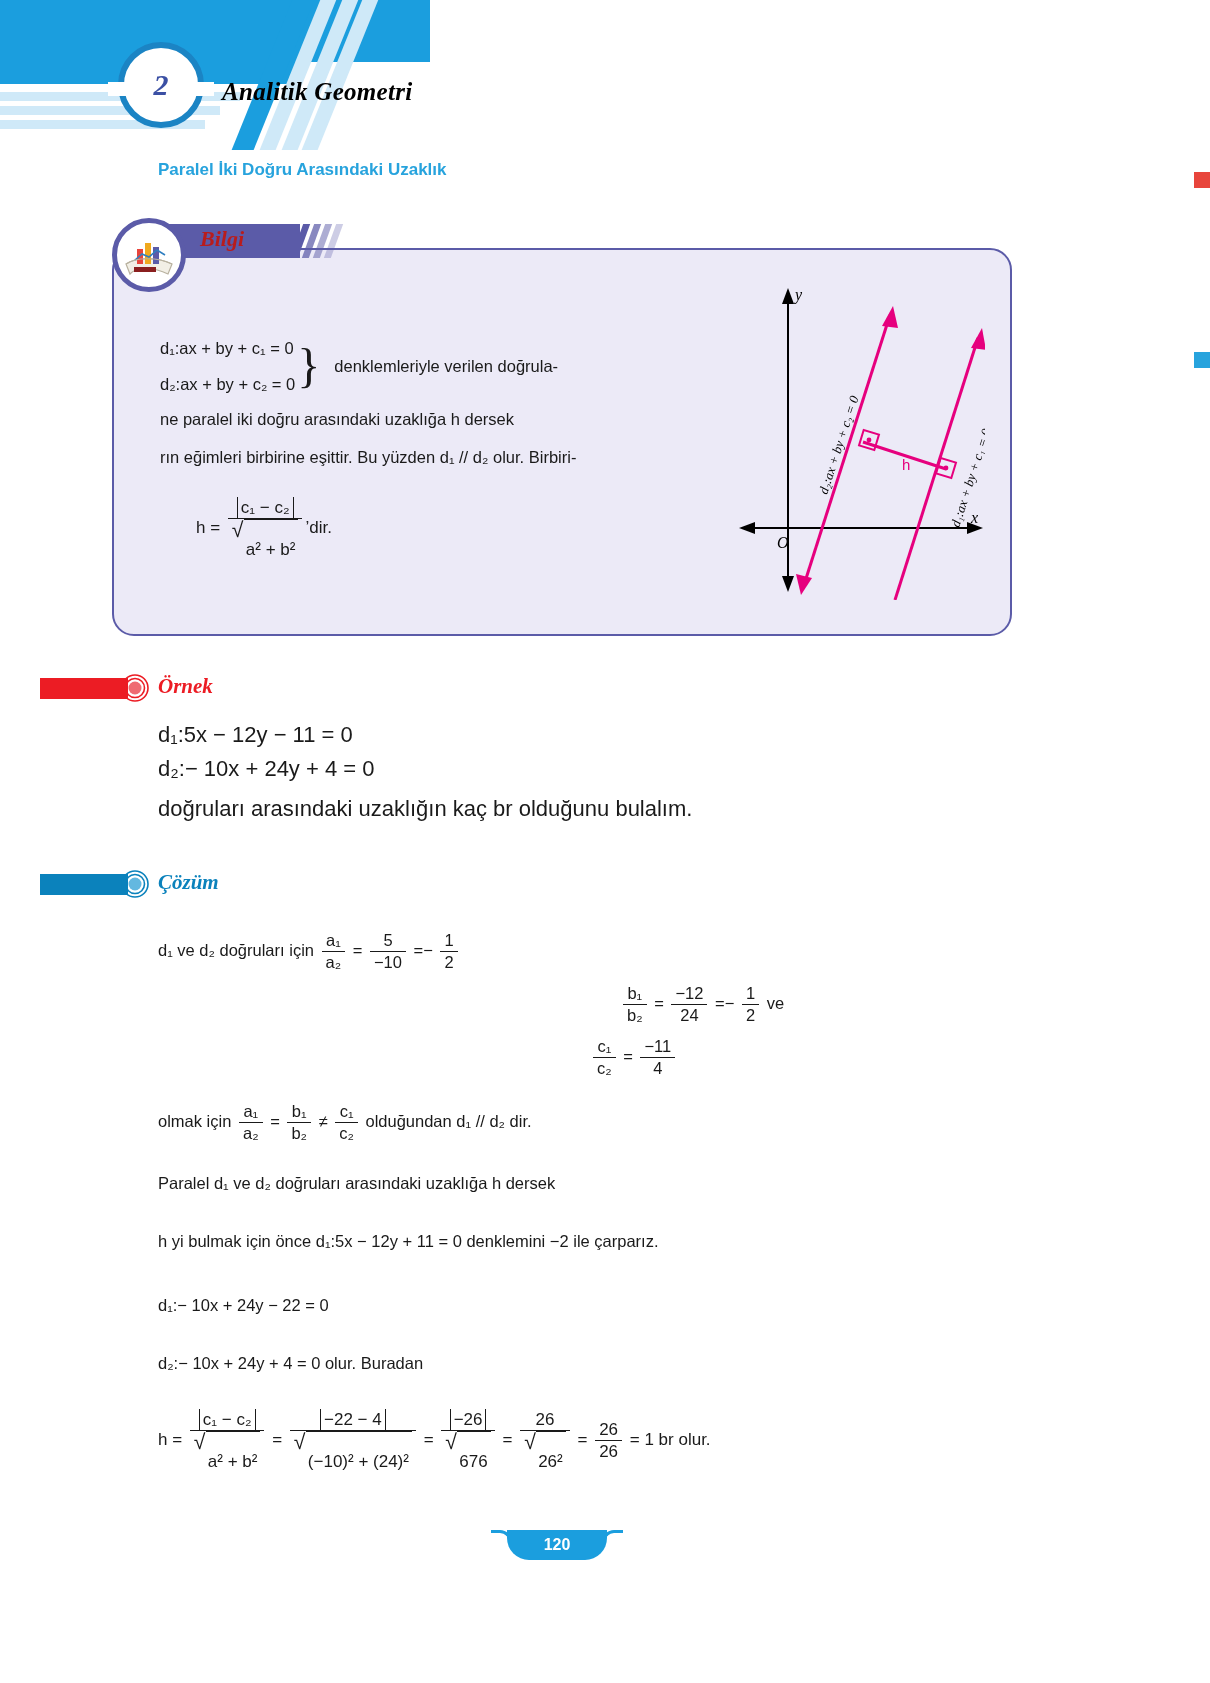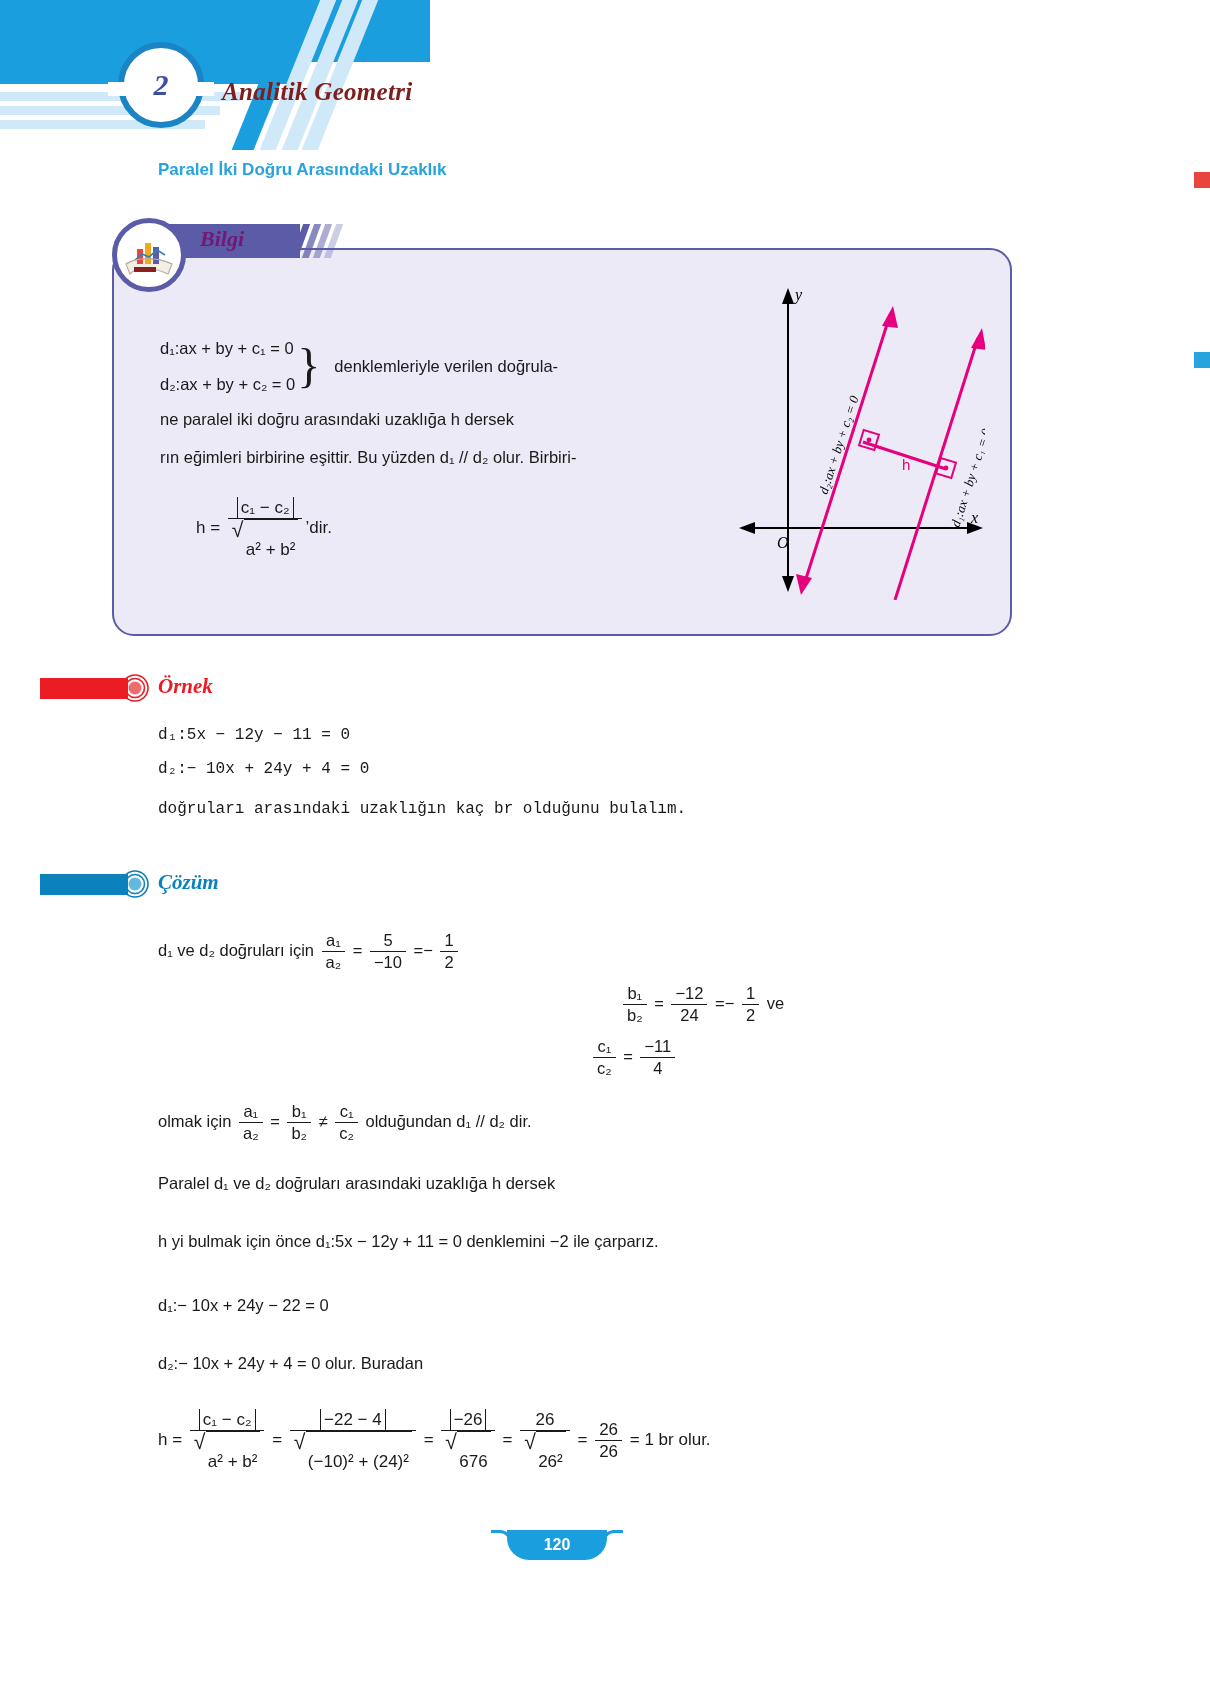--- a/index.html
+++ b/index.html
@@ -31,21 +31,21 @@
   }
   .chapter-num{font-family:"Liberation Serif", serif;font-style:italic;font-size:30px;color:#3b50a4;font-weight:bold;}
   .chapter-circle::before,.chapter-circle::after{
     content:"";position:absolute;width:18px;height:14px;background:#fff;top:34px;
   }
   .chapter-circle::before{left:-16px;}
   .chapter-circle::after{right:-16px;}
   .chapter-title{
     position:absolute;left:222px;top:78px;
     font-family:"Liberation Serif", serif;font-style:italic;font-weight:bold;
-    font-size:25px;color:#7f1d1d;letter-spacing:.3px;z-index:6;
+    font-size:25px;color:#000000;letter-spacing:.3px;z-index:6;
   }
 
   
   .section-title{
     position:absolute;left:158px;top:160px;
     font-size:17px;font-weight:bold;color:#27a3dd;
   }
 
   
   .edge-mark{position:absolute;right:0;width:16px;height:16px;}
@@ -68,21 +68,21 @@
   .bilgi-banner-tail span{
     position:absolute;top:-4px;width:7px;height:42px;background:#5b5ba8;transform:skewX(-20deg);
   }
   .bilgi-banner-tail span.t1{left:2px;}
   .bilgi-banner-tail span.t2{left:13px;opacity:.72;}
   .bilgi-banner-tail span.t3{left:24px;opacity:.5;}
   .bilgi-banner-tail span.t4{left:35px;opacity:.3;}
   .bilgi-label{
     position:absolute;left:200px;top:226px;z-index:9;
     font-family:"Liberation Serif", serif;font-style:italic;font-weight:bold;
-    font-size:22px;color:#701a75;
+    font-size:22px;color:#b91c1c;
   }
   .bilgi-badge{
     position:absolute;left:112px;top:218px;width:74px;height:74px;border-radius:50%;
     background:#ffffff;border:5px solid #5b5ba8;box-sizing:border-box;z-index:10;
     display:flex;align-items:center;justify-content:center;overflow:hidden;
   }
   .bilgi-badge svg{display:block;}
 
   
   .bilgi-text{position:absolute;left:160px;top:330px;width:480px;font-size:16.5px;line-height:36px;}
@@ -119,21 +119,21 @@
     position:absolute;left:118px;top:1px;
     font-family:"Liberation Serif", serif;font-style:italic;font-weight:bold;font-size:21px;
   }
   .ornek-row{left:40px;top:673px;width:300px;}
   .ornek-row .tagbar{background:#ec1c24;}
   .ornek-row .taglabel{color:#ec1c24;}
   .cozum-row{left:40px;top:869px;width:300px;}
   .cozum-row .tagbar{background:#0b82bc;}
   .cozum-row .taglabel{color:#0b82bc;}
 
-  .ornek-body{position:absolute;left:158px;top:718px;width:700px;font-size:16px;line-height:34px;font-family:Liberation Mono, monospace;}
+  .ornek-body{position:absolute;left:158px;top:718px;width:700px;font-size:22px;line-height:34px;}
   .cozum-body{position:absolute;left:158px;top:918px;width:900px;font-size:16.5px;}
 
   .cz-line{line-height:30px;}
 
   .indent-b{margin-left:462px;}
   .indent-c{margin-left:432px;}
 
   
   .pagefoot{position:absolute;left:497px;top:1530px;width:120px;height:34px;}
   .pagefoot .tab{

